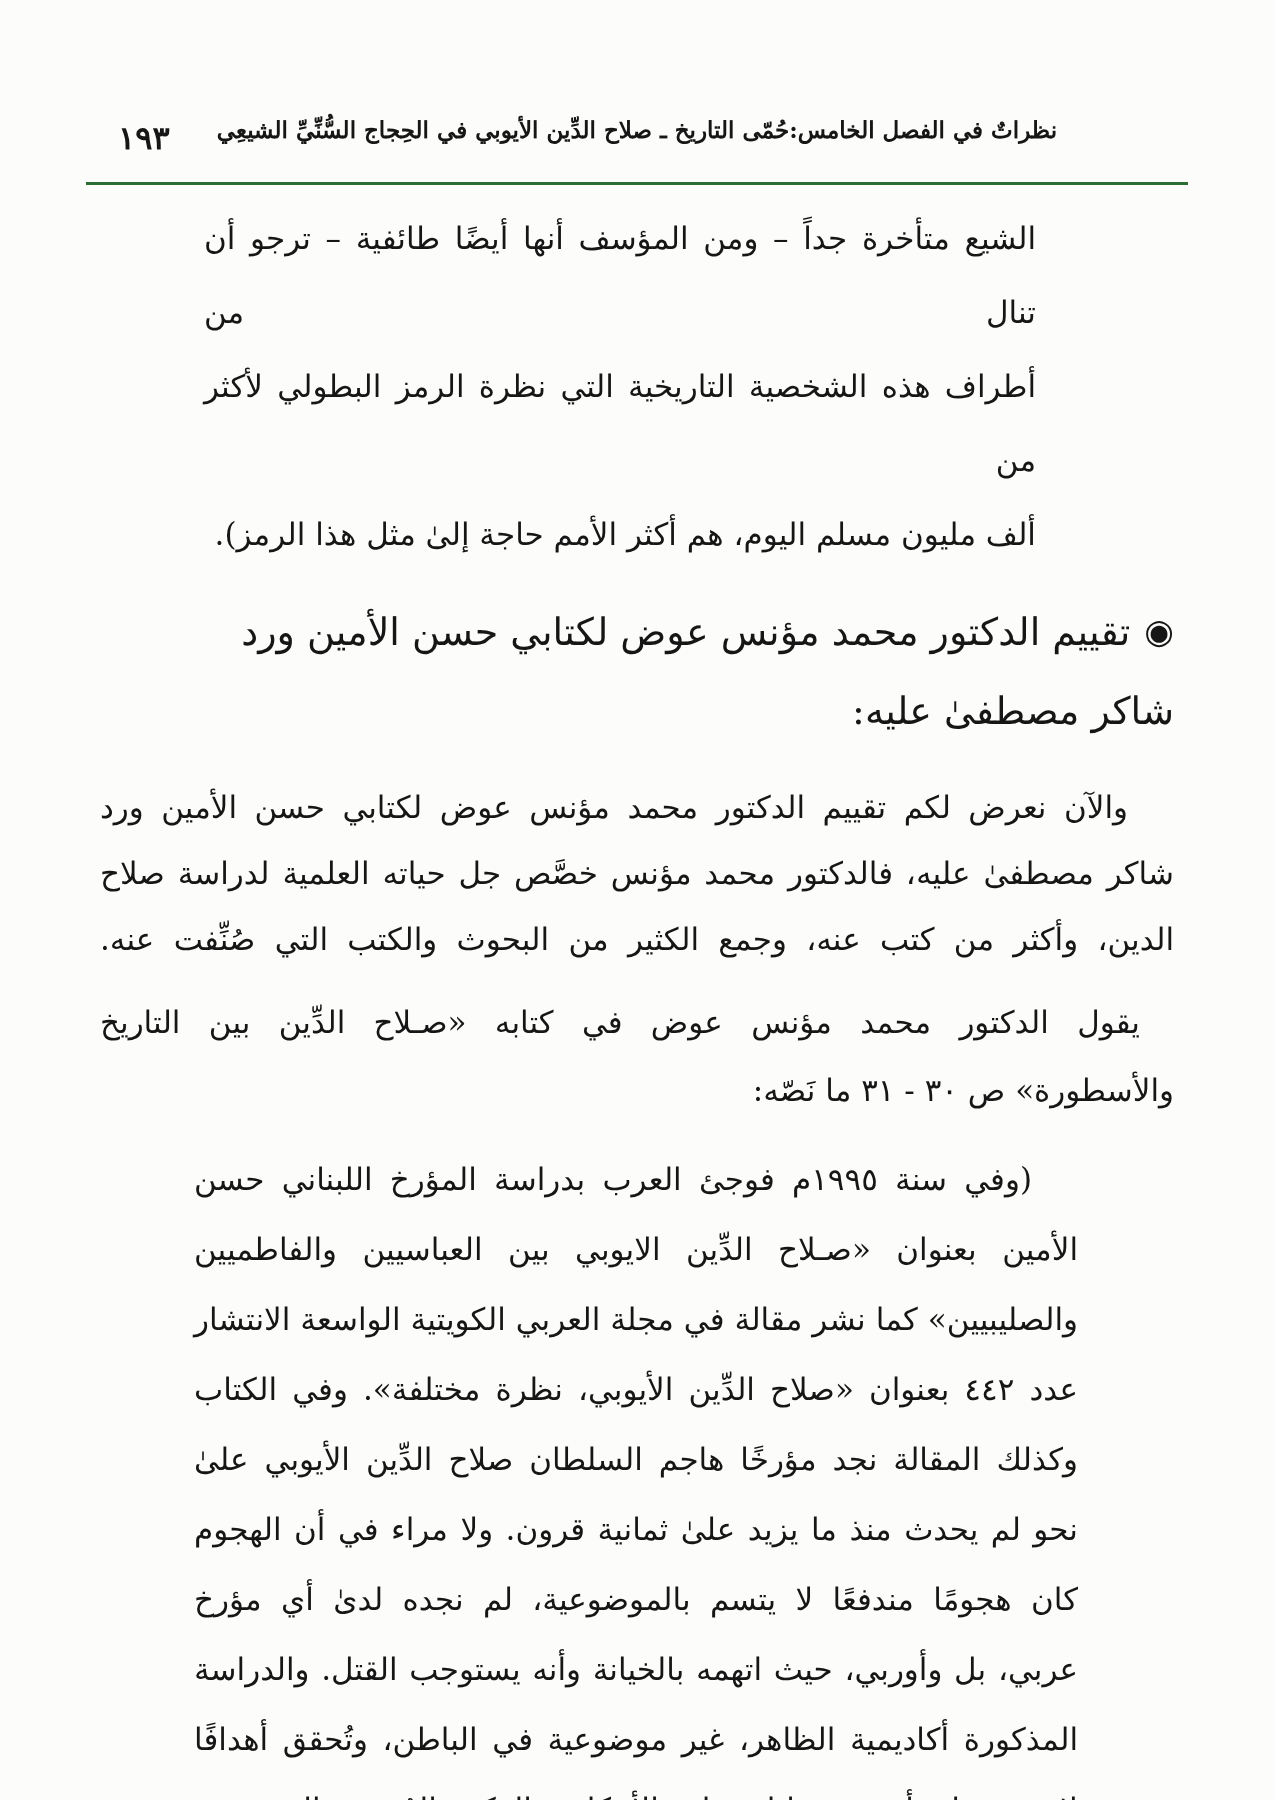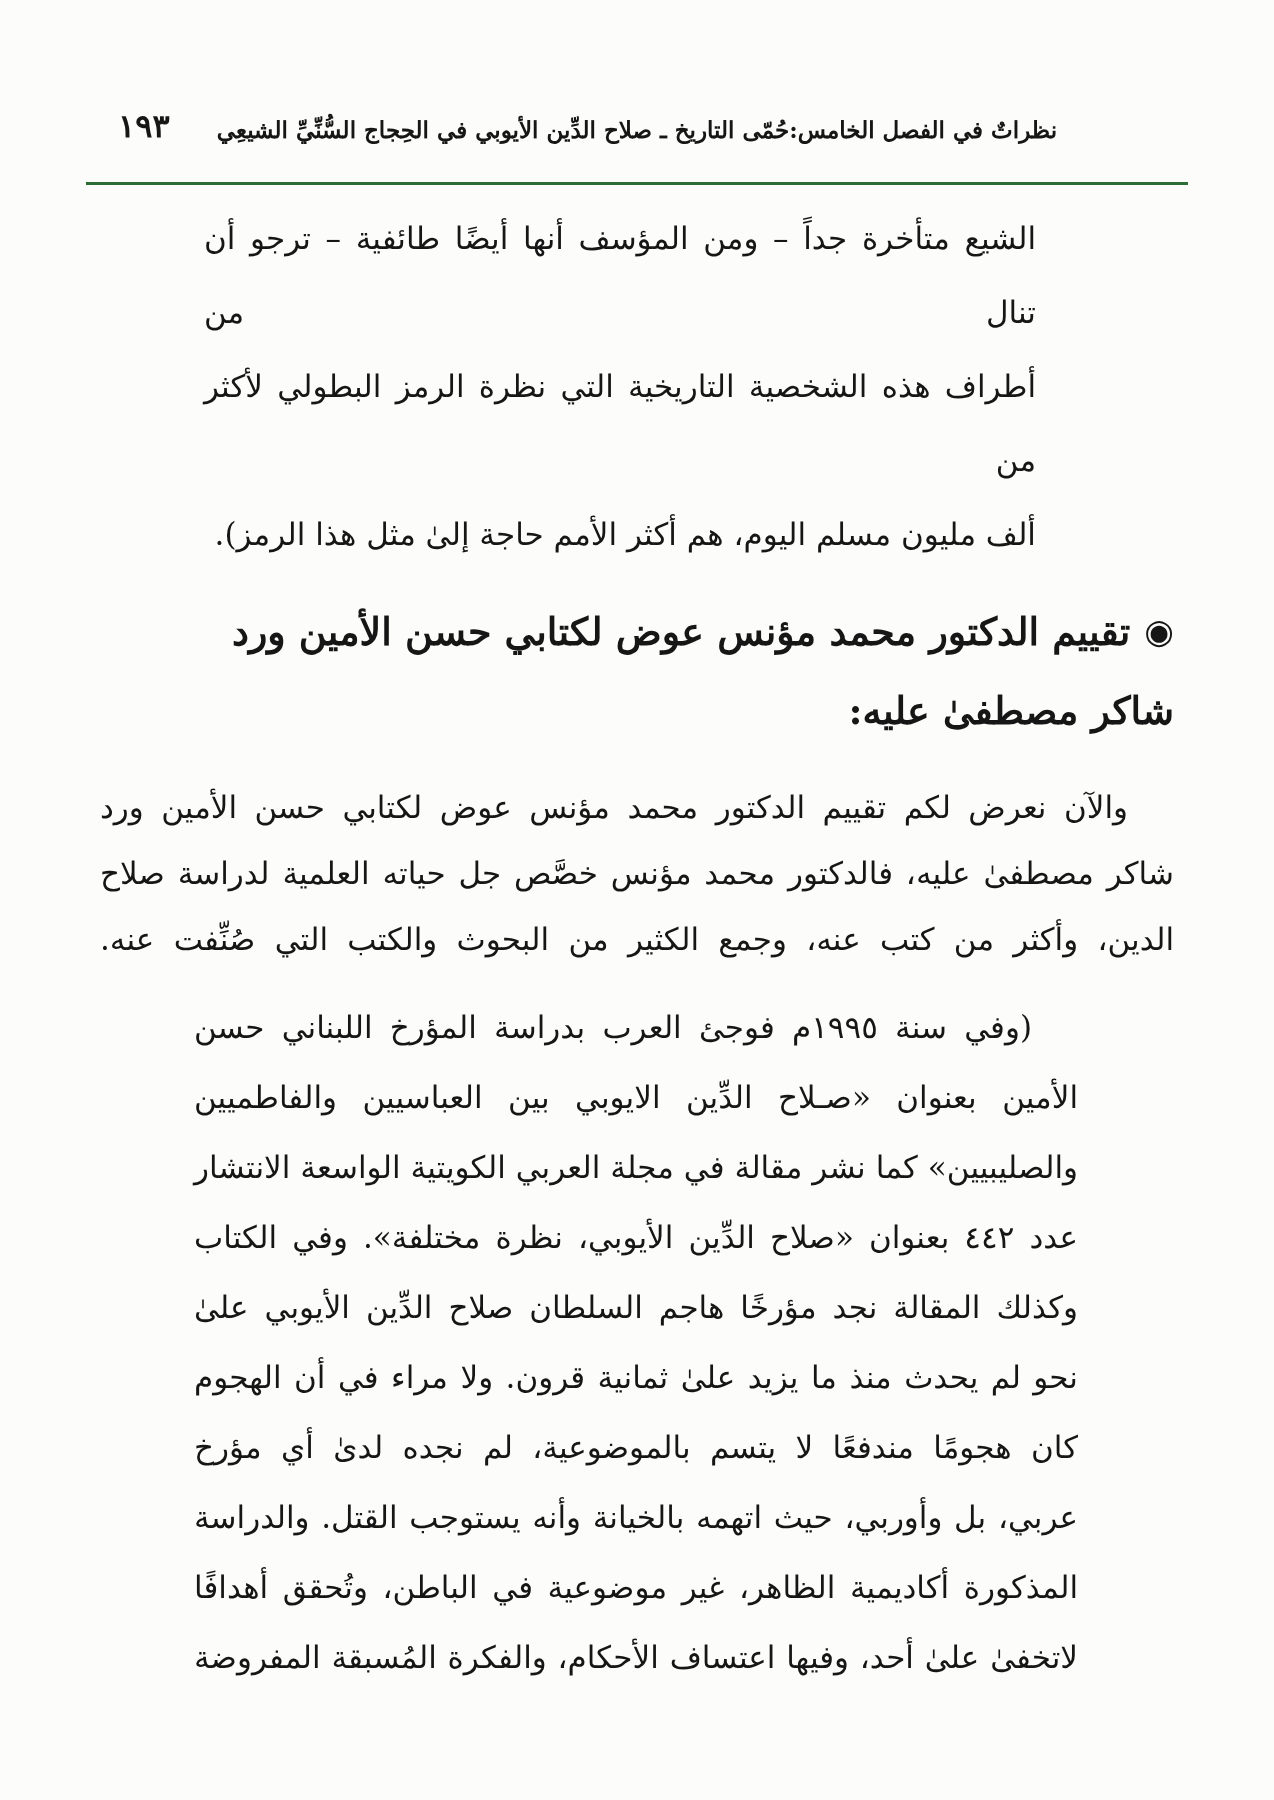--- a/index.html
+++ b/index.html
@@ -30,21 +30,21 @@
   }
   .head-title{
     text-align:center;
     font-size:23px;
     font-weight:bold;
     letter-spacing:0;
     line-height:52px;
   }
   .page-number{
     position:absolute;
-    top:100px;
+    top:112px;
     left:118px;
     font-size:32px;
     font-weight:bold;
     line-height:52px;
     direction:ltr;
   }
   .rule{
     margin:22px 86px 0 86px;
     height:0;
     border-top:3px solid var(--rule-green);
@@ -63,21 +63,21 @@
     text-align:right;
     text-align-last:right;
   }
   .quote-top{
     margin:6px 138px 0 104px;  
     line-height:74px;
   }
   .section-heading{
     margin-top:22px;
     font-size:38px;
-    font-weight:bold;
+    font-weight:normal;
     line-height:78px;
     text-align:right;
   }
   .section-heading .bullet{
     font-size:34px;
     margin-inline-end:14px;
     position:relative;
     top:-2px;
   }
   .body-par{
@@ -121,20 +121,24 @@
       </div>
       <div>شاكر مصطفىٰ عليه:</div>
     </div>
 
     <div class="body-par">
       <div class="line indent-lg">والآن نعرض لكم تقييم الدكتور محمد مؤنس عوض لكتابي حسن الأمين ورد</div>
       <div class="line">شاكر مصطفىٰ عليه، فالدكتور محمد مؤنس خصَّص جل حياته العلمية لدراسة صلاح</div>
       <div class="line">الدين، وأكثر من كتب عنه، وجمع الكثير من البحوث والكتب التي صُنِّفت عنه.</div>
     </div>
 
+    <div class="lead-par">
+      <div class="line indent-md">يقول الدكتور محمد مؤنس عوض في كتابه «صـلاح الدِّين بين التاريخ</div>
+      <div class="line end">والأسطورة» ص ٣٠ - ٣١ ما نَصّه:</div>
+    </div>
 
     <div class="quote-main">
       <div class="line indent-lg">(وفي سنة ١٩٩٥م فوجئ العرب بدراسة المؤرخ اللبناني حسن</div>
       <div class="line">الأمين بعنوان «صـلاح الدِّين الايوبي بين العباسيين والفاطميين</div>
       <div class="line">والصليبيين» كما نشر مقالة في مجلة العربي الكويتية الواسعة الانتشار</div>
       <div class="line">عدد ٤٤٢ بعنوان «صلاح الدِّين الأيوبي، نظرة مختلفة». وفي الكتاب</div>
       <div class="line">وكذلك المقالة نجد مؤرخًا هاجم السلطان صلاح الدِّين الأيوبي علىٰ</div>
       <div class="line">نحو لم يحدث منذ ما يزيد علىٰ ثمانية قرون. ولا مراء في أن الهجوم</div>
       <div class="line">كان هجومًا مندفعًا لا يتسم بالموضوعية، لم نجده لدىٰ أي مؤرخ</div>
       <div class="line">عربي، بل وأوربي، حيث اتهمه بالخيانة وأنه يستوجب القتل. والدراسة</div>

